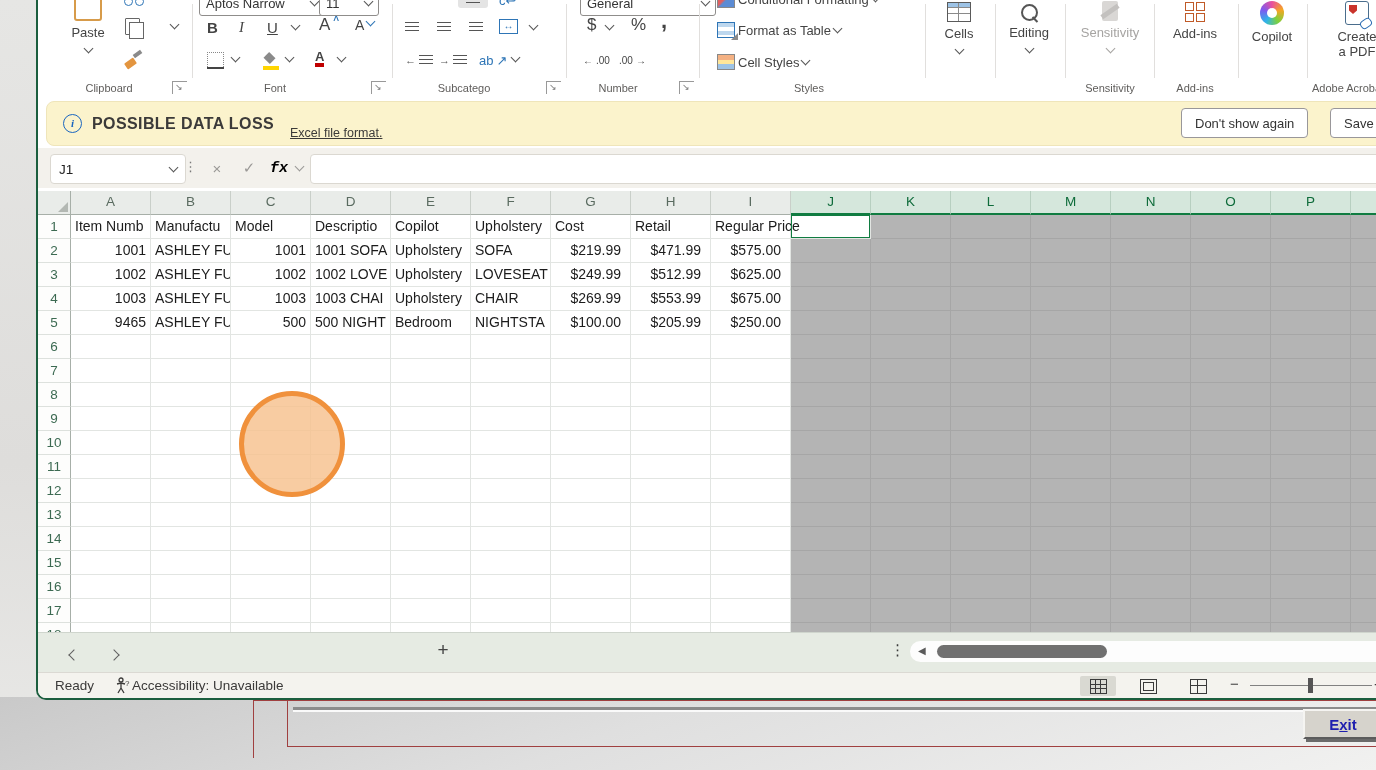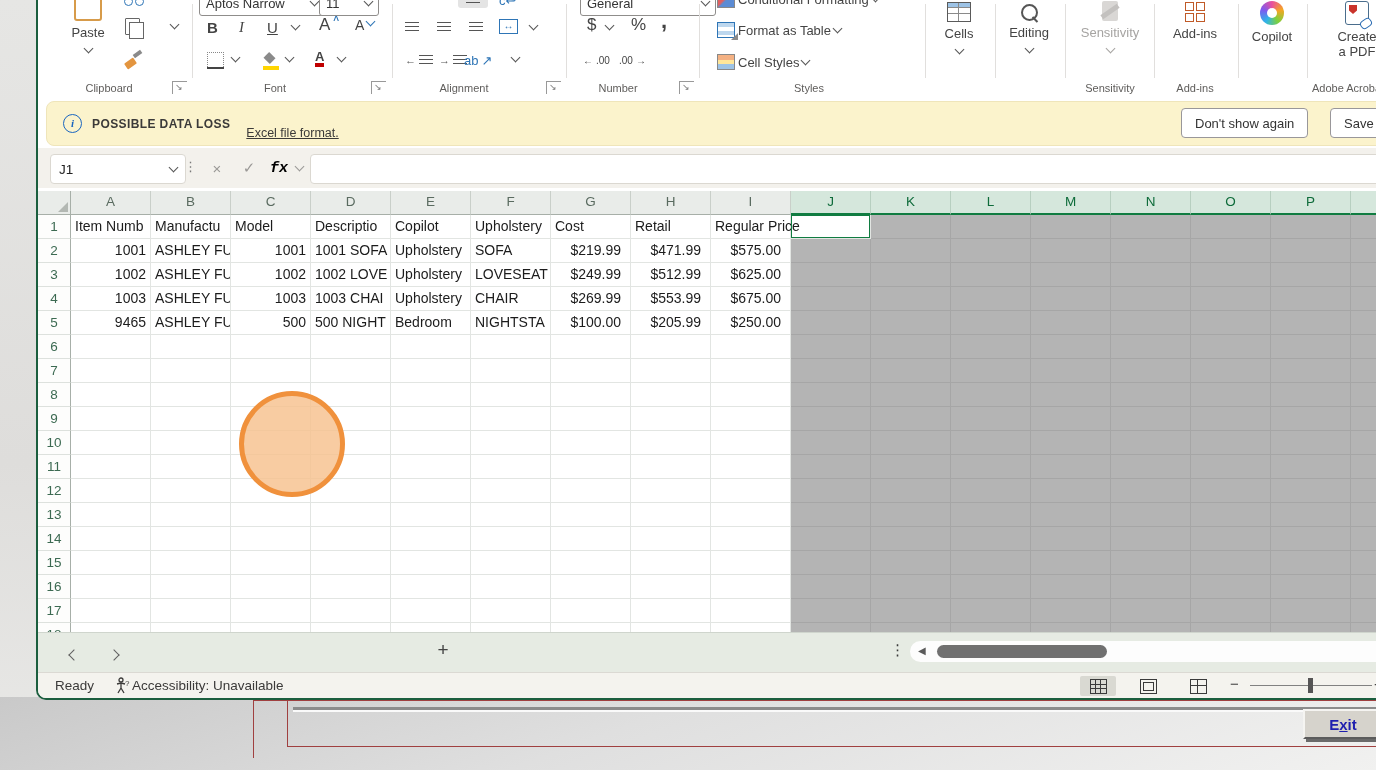--- a/index.html
+++ b/index.html
@@ -66,21 +66,21 @@
   .ico-brush:before{content:'';position:absolute;left:8px;top:0;width:9px;height:4px;background:#8a8a8a;transform:rotate(-35deg);}
   .ico-brush:after{content:'';position:absolute;left:0;bottom:1px;width:11px;height:7px;background:#e3953f;border-radius:1px;transform:rotate(-35deg);}
   .ico-merge{width:17px;height:13px;border:1.4px solid #2e75b6;color:#2e75b6;font-size:10px;line-height:12px;text-align:center;}
   .bluecaret{color:#2e75b6;font-weight:bold;font-size:10px;}
   .scis{position:absolute;width:7px;height:7px;border:1.6px solid #2e75b6;border-radius:50%;}
   
   #warnbar{position:absolute;left:8px;top:101px;right:-2px;height:43px;background:#fbf3cc;border:1px solid #efe5ba;
            border-radius:8px 0 0 8px;display:flex;align-items:center;}
   .info-ic{width:17px;height:17px;border:1.6px solid #1a66c0;border-radius:50%;color:#1a66c0;font-size:11px;
            line-height:17px;text-align:center;font-family:"Liberation Serif",serif;font-style:italic;font-weight:bold;}
-  #warnbar .badge{font-size:12px;font-weight:bold;letter-spacing:.4px;color:#3b3a39;margin:0 16px 0 10px;white-space:nowrap;}
+  #warnbar .badge{font-size:16px;font-weight:bold;letter-spacing:.4px;color:#3b3a39;margin:0 16px 0 10px;white-space:nowrap;}
   #warnbar .msg{font-size:12.5px;color:#3b3a39;line-height:18px;text-decoration:underline;cursor:pointer;max-width:880px;}
   .wbtn{height:30px;background:#fff;border:1px solid #99979a;border-radius:4px;font-size:13px;color:#333;
         padding:0 13px;cursor:pointer;white-space:nowrap;font-family:inherit;}
   
   #fxbar{position:absolute;left:0;top:148px;right:0;height:40px;background:#f3f1ec;}
   .fxbox{position:absolute;top:6px;height:28px;background:#fff;border:1px solid #dbd8d1;border-radius:4px;}
   #namebox{left:12px;width:118px;display:flex;align-items:center;justify-content:space-between;padding:0 8px;font-size:13.5px;color:#222;cursor:pointer;}
   .fxctl{position:absolute;top:6px;height:28px;width:26px;display:flex;align-items:center;justify-content:center;
          color:#9a9896;font-size:15px;cursor:pointer;}
   
@@ -242,23 +242,23 @@
       </div>
     <span class="cv" style="position:absolute;left:492px;top:25px;"></span>
     <div class="rbtn" style="left:364px;top:48px;">
         <span style="font-size:11px;color:#555;">←</span>
         <span class="lines3"></span>
       </div>
     <div class="rbtn" style="left:398px;top:48px;">
         <span style="font-size:11px;color:#555;">→</span>
         <span class="lines3"></span>
       </div>
-    <div class="rbtn" style="left:423px;top:48px;color:#2e75b6;"><span>ab</span>↗</div>
+    <div class="rbtn" style="left:438px;top:48px;color:#2e75b6;"><span>ab</span>↗</div>
     <span class="cv" style="position:absolute;left:474px;top:57px;"></span>
-    <div class="glabel" style="left:426px;">Alignment</div>
+    <div class="glabel" style="left:426px;">Subcatego</div>
     <div class="launcher" style="left:508px;">↘</div>
     <div class="gsep" style="left:528px;"></div>
 
     <div class="boxfield" style="left:542px;top:-10px;width:122px;height:24px;">
       <span>General</span>
         <span class="cv"></span>
     </div>
     <div class="rbtn" style="left:546px;top:13px;font-size:17px;">
         <span>$</span>
       </div>

